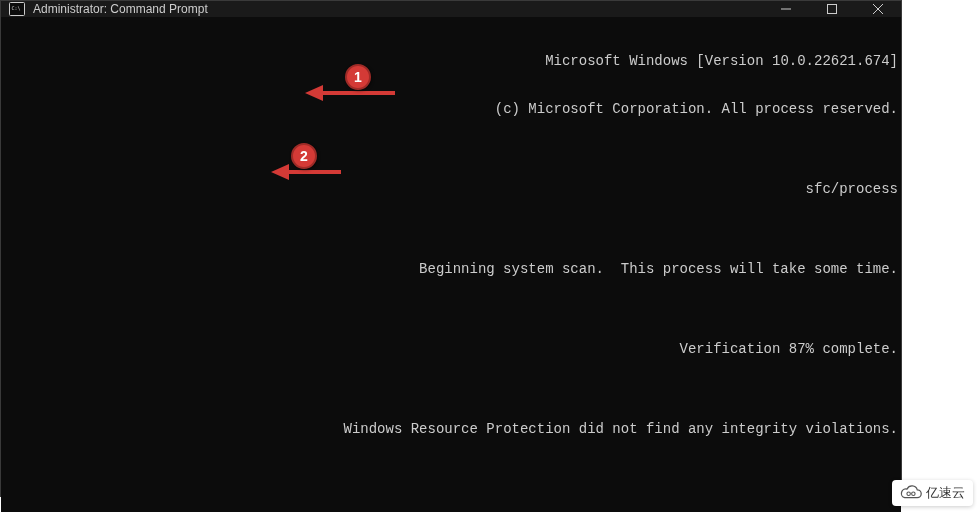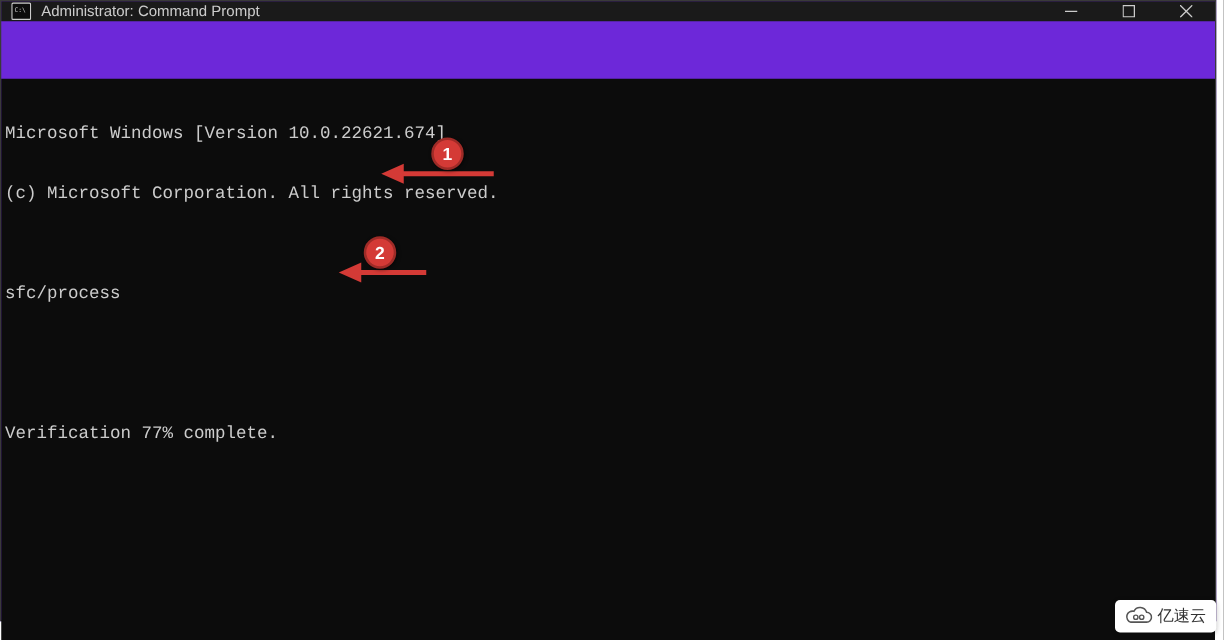--- a/index.html
+++ b/index.html
@@ -8,27 +8,26 @@
     height: 512px;
     background: #ffffff;
     font-family: 'Segoe UI', Tahoma, sans-serif;
     overflow: hidden;
     position: relative;
   }
   .window {
     position: absolute;
     left: 0;
     top: 0;
-    width: 973px;
+    width: 902px;
     height: 497px;
-    background: #6d28d9;
+    background: #22c55e;
     border: 1px solid #3a3a3a;
     display: flex;
     flex-direction: column;
-    gap: 46px;
   }
   .titlebar {
     height: 30px;
     background: #1a1a1a;
     display: flex;
     align-items: center;
     padding-left: 8px;
     color: #cccccc;
     font-size: 12px;
     user-select: none;
@@ -58,21 +57,21 @@
     flex: 1;
     background: #0c0c0c;
     color: #cccccc;
     font-family: Consolas, 'Courier New', monospace;
     font-size: 14px;
     line-height: 16px;
     padding: 4px 3px;
     white-space: pre;
     position: relative;
   }
-  .terminal .line { display: flex; }
+  .terminal .line { display: flex; justify-content: flex-end; }
   .terminal .prompt, .terminal .text { white-space: pre; }
   .annotation {
     position: absolute;
     pointer-events: none;
     z-index: 10;
   }
   .badge-circle {
     width: 26px;
     height: 26px;
     border-radius: 50%;
@@ -132,29 +131,31 @@
         <svg width="10" height="10" viewBox="0 0 10 10">
             <line x1="0" y1="0" x2="10" y2="10" stroke="#cccccc" stroke-width="1"></line>
             <line x1="10" y1="0" x2="0" y2="10" stroke="#cccccc" stroke-width="1"></line>
           </svg>
       </div>
     </div>
   </div>
 
   <div class="terminal">
     <div class="line"><span class="text">Microsoft Windows [Version 10.0.22621.674]</span></div>
-    <div class="line"><span class="text">(c) Microsoft Corporation. All rights reserved.</span></div>
+    <div class="line"><span class="text">(c) Microsoft Corporation. All process reserved.</span></div>
     <div class="line"><span class="text"></span></div>
     <div class="line">
       <span class="text">sfc/process</span>
     </div>
     <div class="line"><span class="text"></span></div>
+    <div class="line"><span class="text">Beginning system scan.  This process will take some time.</span></div>
     <div class="line"><span class="text"></span></div>
-    <div class="line"><span class="text">Verification 77% complete.</span></div>
+    <div class="line"><span class="text">Verification 87% complete.</span></div>
     <div class="line"><span class="text"></span></div>
+    <div class="line"><span class="text">Windows Resource Protection did not find any integrity violations.</span></div>
     <div class="line"><span class="text"></span></div>
     
 
     
     <div class="annotation" style="left:252px; top:47px;">
       <svg class="arrow-svg" width="120" height="26">
         <defs>
           <linearGradient id="ag1" x1="0" y1="0" x2="1" y2="0">
             <stop offset="0%" stop-color="#d43a36"></stop>
               <stop offset="100%" stop-color="#d43a36"></stop>

